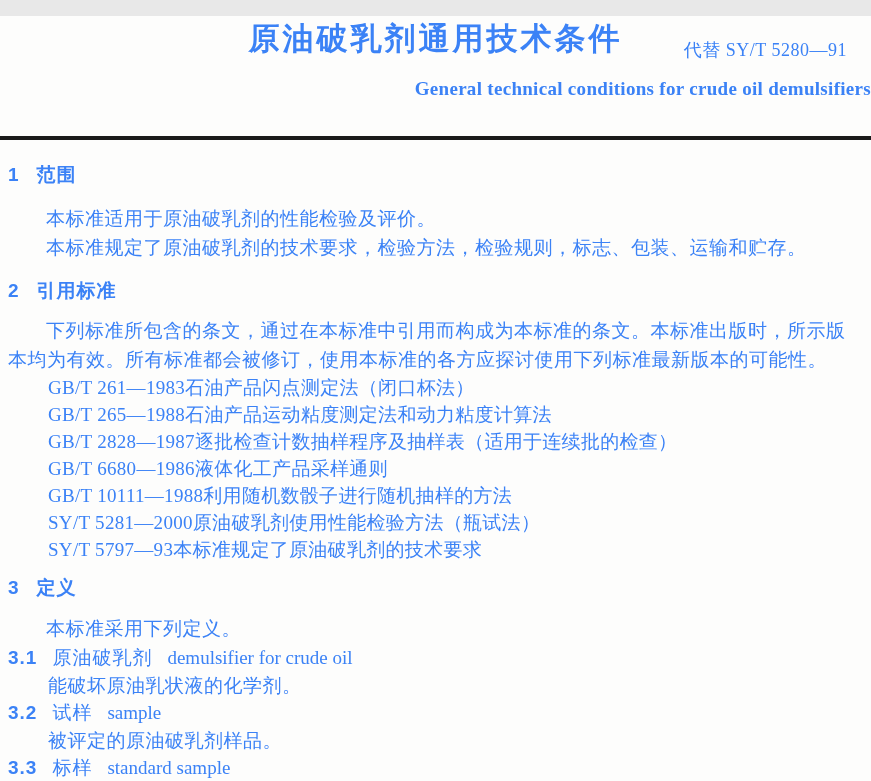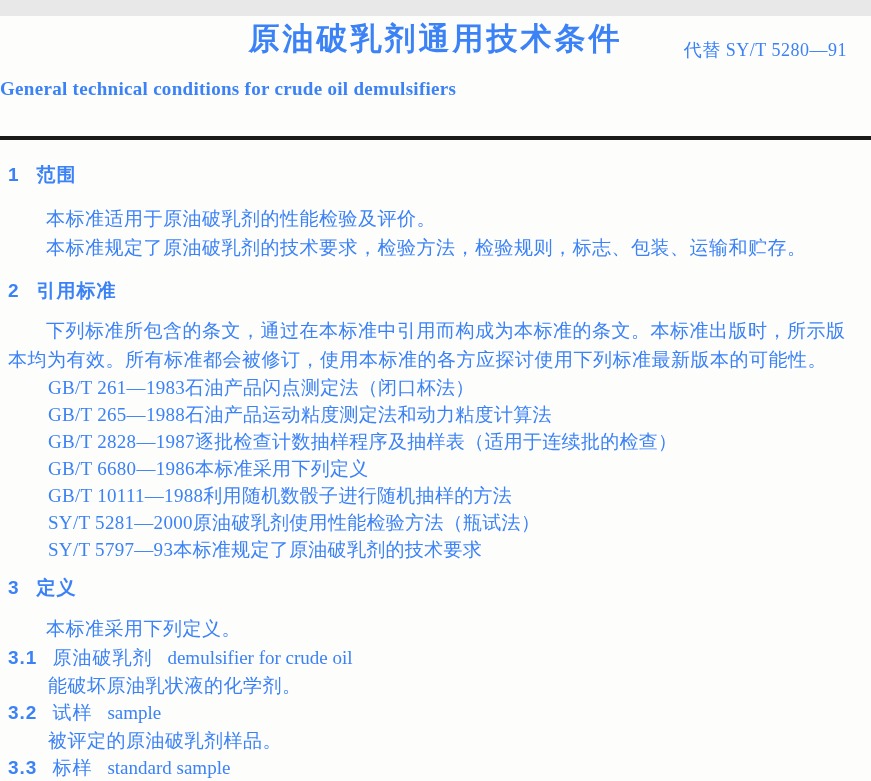--- a/index.html
+++ b/index.html
@@ -28,21 +28,21 @@
   }
   .replaces {
     position: absolute;
     top: 22px;
     right: 24px;
     font-size: 18px;
     letter-spacing: 0.5px;
   }
   .subtitle-en {
     margin-top: 18px;
-    text-align: left;
+    text-align: right;
     font-size: 19px;
     font-weight: bold;
     line-height: 24px;
     letter-spacing: 0.3px;
   }
   .rule {
     margin-top: 35px;
     height: 4px;
     background: #1a1a1a;
   }
@@ -155,21 +155,21 @@
         <li class="ref-item">
         </li>
 
         <li class="ref-item">
           <span class="ref-code">GB/T 2828—1987</span>
           <span class="ref-name">逐批检查计数抽样程序及抽样表（适用于连续批的检查）</span>
         </li>
 
         <li class="ref-item">
           <span class="ref-code">GB/T 6680—1986</span>
-          <span class="ref-name">本标准采用下列定义</span>
+          <span class="ref-name">液体化工产品采样通则</span>
         </li>
 
         <li class="ref-item">
           <span class="ref-code">GB/T 10111—1988</span>
           <span class="ref-name">利用随机数骰子进行随机抽样的方法</span>
         </li>
 
         <li class="ref-item">
           <span class="ref-code">SY/T 5281—2000</span>
           <span class="ref-name">原油破乳剂使用性能检验方法（瓶试法）</span>

